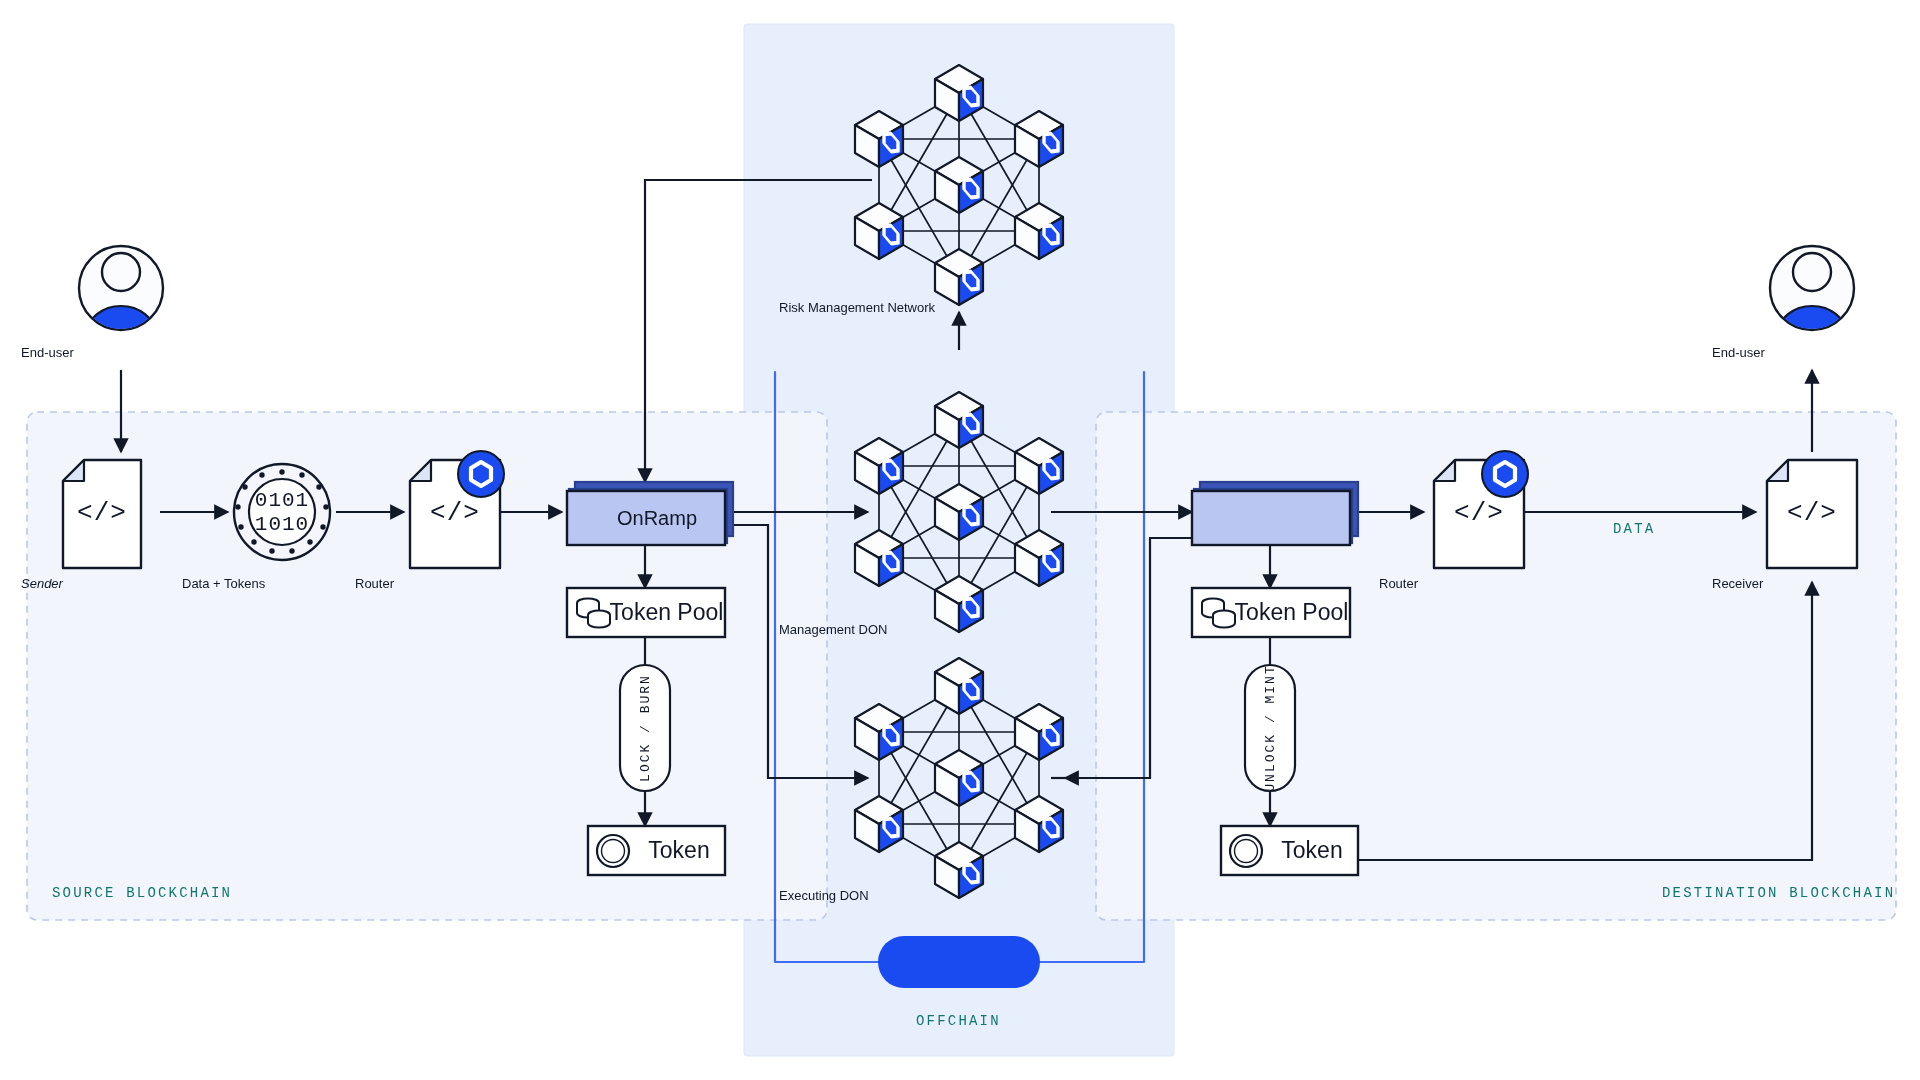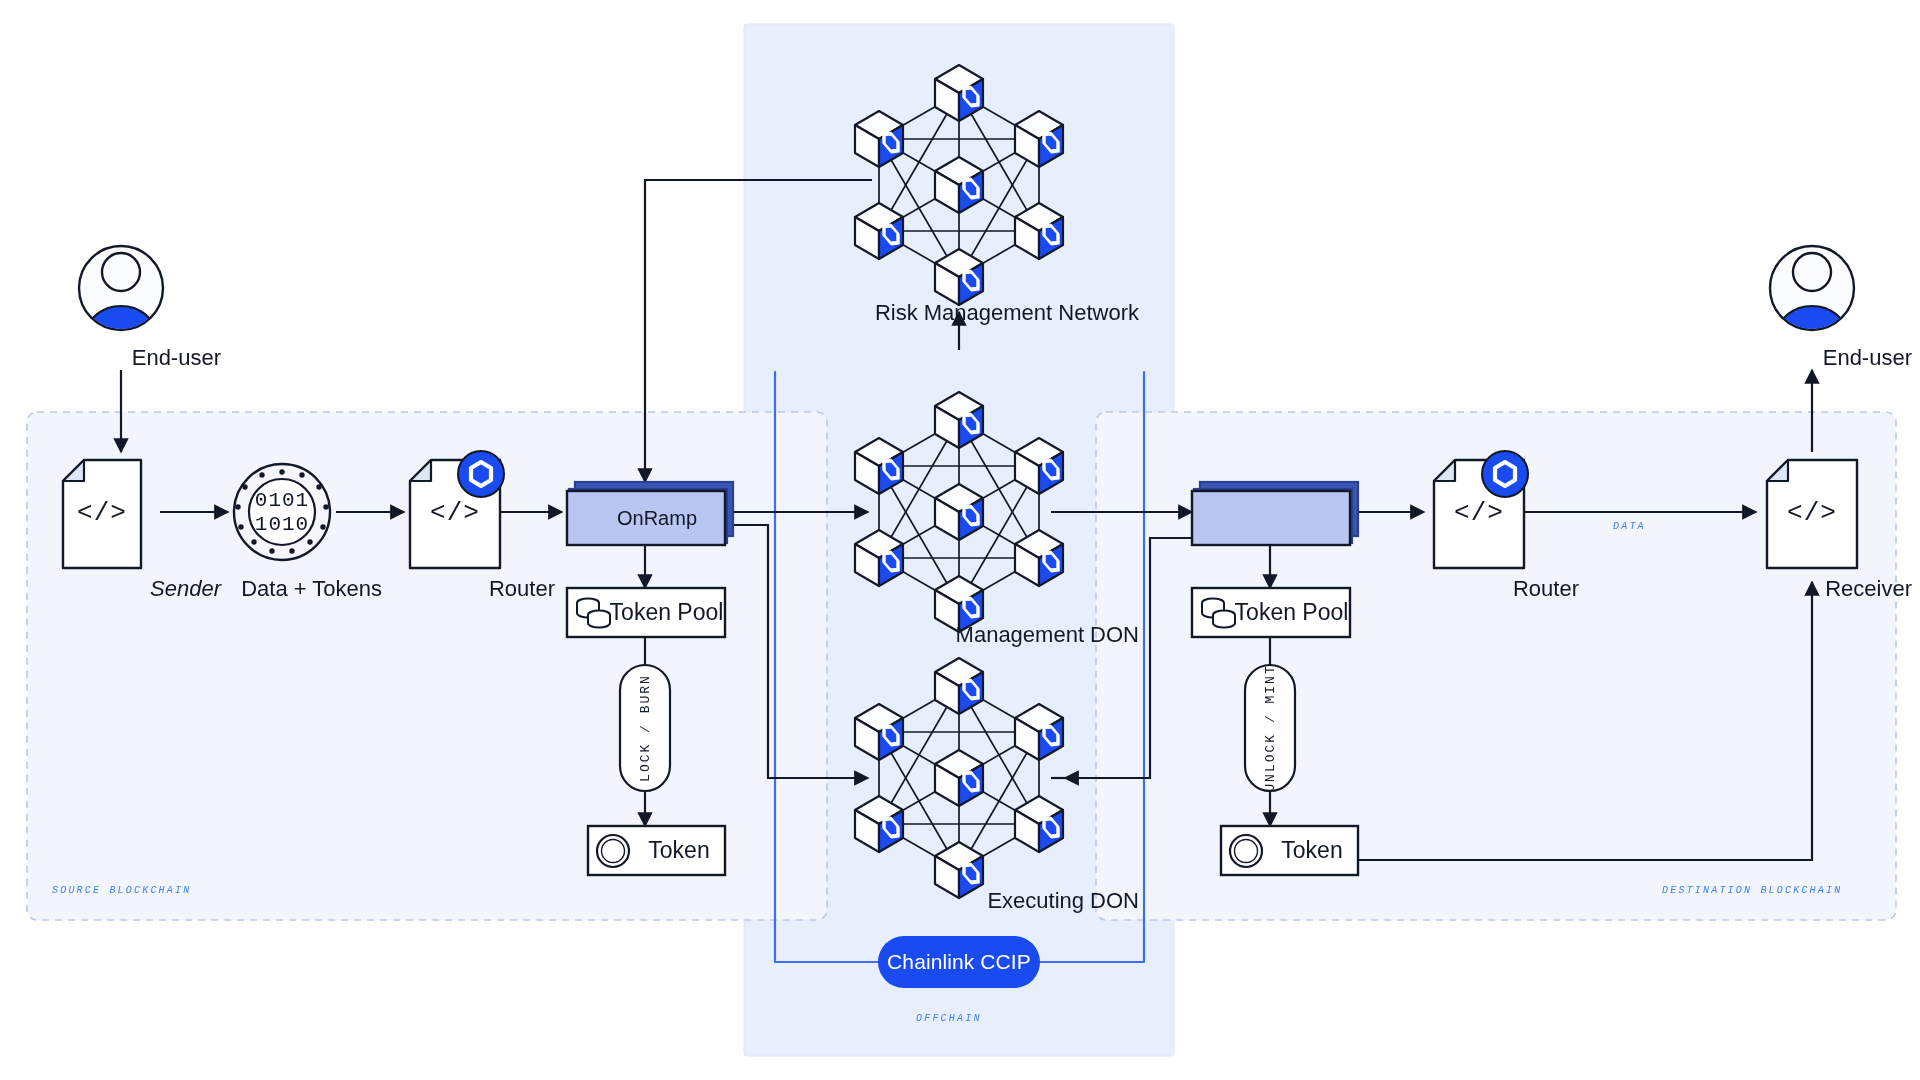--- a/index.html
+++ b/index.html
@@ -5,26 +5,26 @@
 <style>
   html,body{margin:0;padding:0;background:#ffffff;}
   body{
     font-family:"Liberation Sans", sans-serif;
     width:1920px;height:1080px;overflow:hidden;position:relative;
     color:#111827;
   }
   #stage{position:absolute;inset:0;width:1920px;height:1080px;}
   svg.layer{position:absolute;left:0;top:0;width:1920px;height:1080px;overflow:visible;}
   .nodelabel{
-    position:absolute;text-align:right;font-size:22px;color:#111827;
+    position:absolute;text-align:left;font-size:13px;color:#111827;
     white-space:nowrap;line-height:1.2;
   }
   .monolabel{
     position:absolute;font-family:"Liberation Mono", monospace;
-    font-size:10px;letter-spacing:2.2px;color:#3b82f6;white-space:nowrap;font-style:italic;
+    font-size:14px;letter-spacing:2.2px;color:#0f766e;white-space:nowrap;
   }
   .boxlabel{
     position:absolute;display:flex;align-items:center;justify-content:center;
     font-size:23px;white-space:nowrap;
   }
   .ramp-text{
     position:absolute;display:flex;align-items:center;justify-content:center;
     font-size:20px;color:#111827;white-space:nowrap;pointer-events:none;
   }
   .pill-text{
@@ -450,21 +450,20 @@
   <div class="pill-text" style="left:645px;top:728px;transform:translate(-50%,-50%) rotate(-90deg);">LOCK / BURN</div>
 
   <div class="boxlabel" style="left:633px;top:826px;width:92px;height:49px;">Token</div>
 
   <div class="monolabel" style="left:52px;top:885px;">SOURCE BLOCKCHAIN</div>
 
   <div class="nodelabel" style="left:779px;top:300px;width:360px;">Risk Management Network</div>
   <div class="nodelabel" style="left:779px;top:622px;width:360px;">Management DON</div>
   <div class="nodelabel" style="left:779px;top:888px;width:360px;">Executing DON</div>
 
-  <div class="ccip-pill" style="left:878px;top:936px;width:162px;height:52px;background:transparent;">Chainlink CCIP</div>
 
   <div class="monolabel" style="left:916px;top:1013px;text-align:right;">OFFCHAIN</div>
 
 
   <div class="boxlabel" style="left:1233px;top:588px;width:117px;height:49px;">Token Pool</div>
 
   <div class="pill-text" style="left:1270px;top:728px;transform:translate(-50%,-50%) rotate(-90deg);">UNLOCK / MINT</div>
 
   <div class="boxlabel" style="left:1266px;top:826px;width:92px;height:49px;">Token</div>
 

